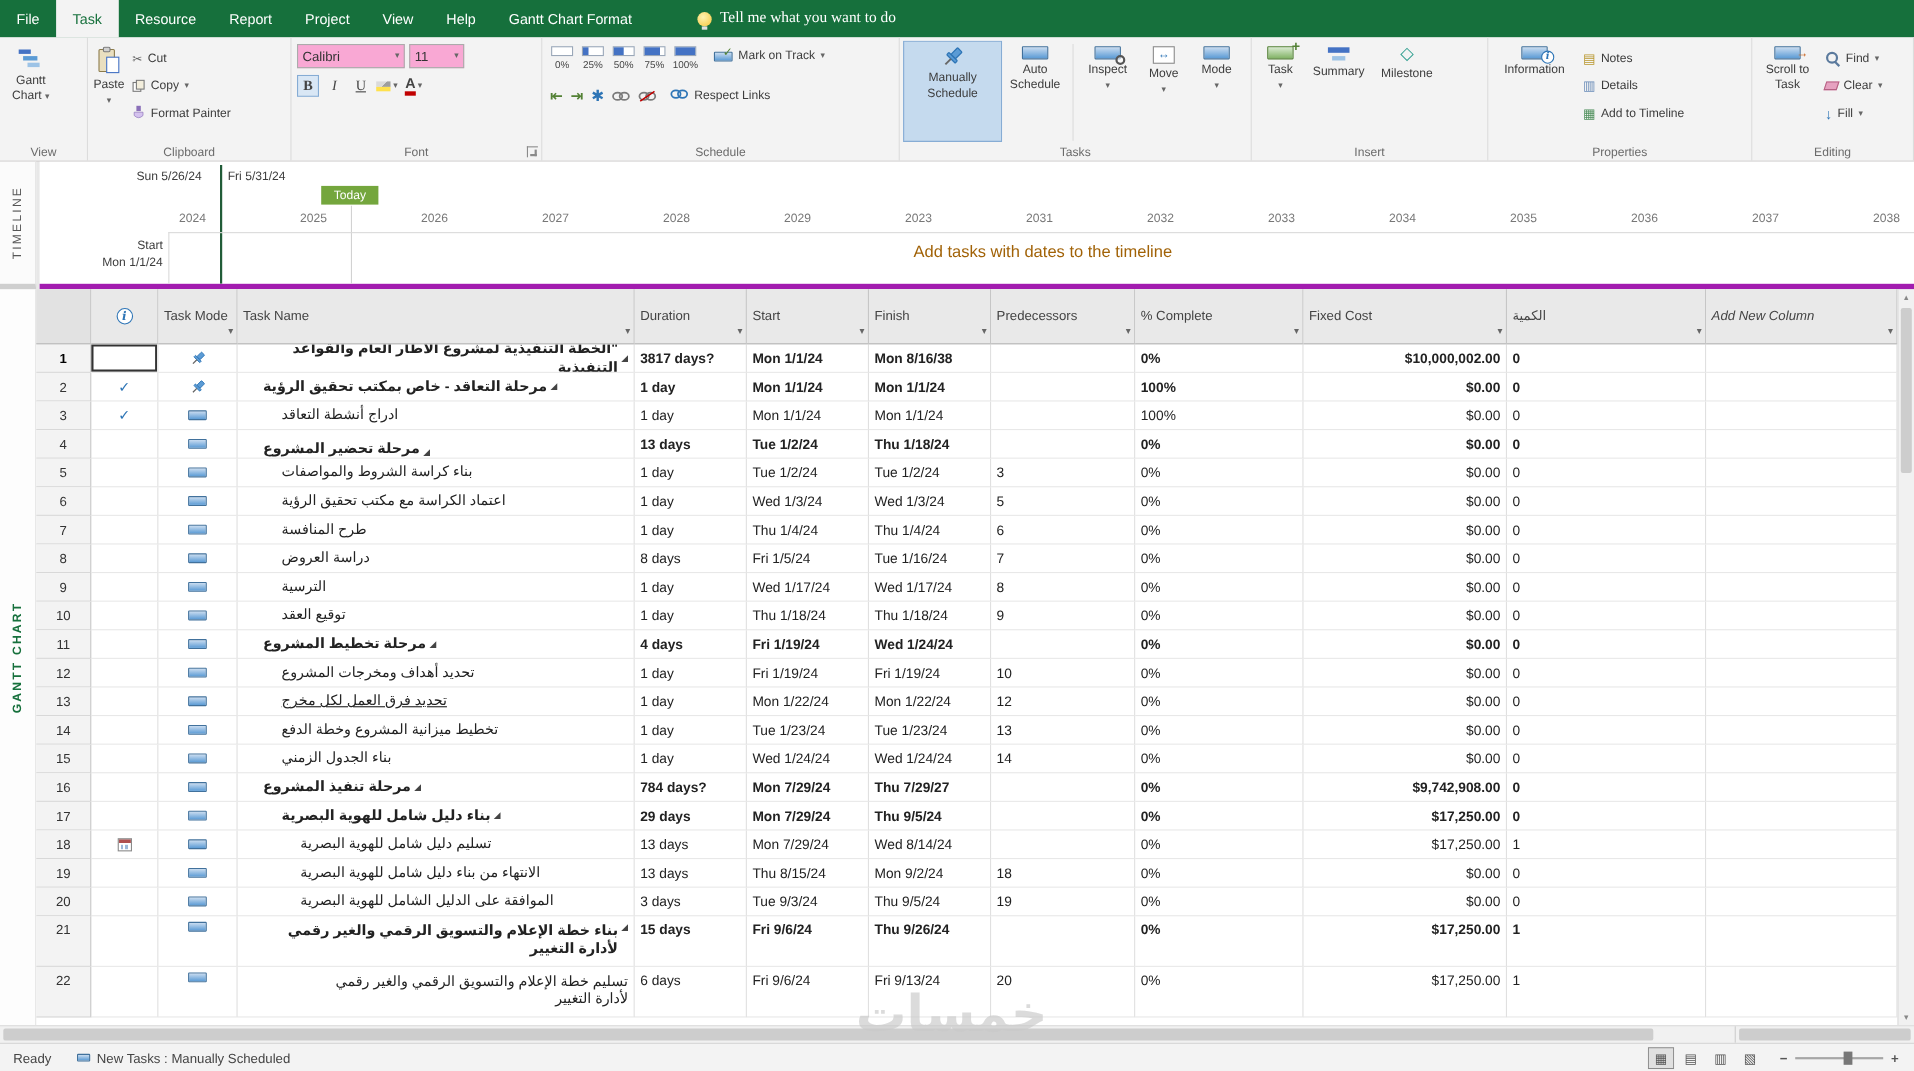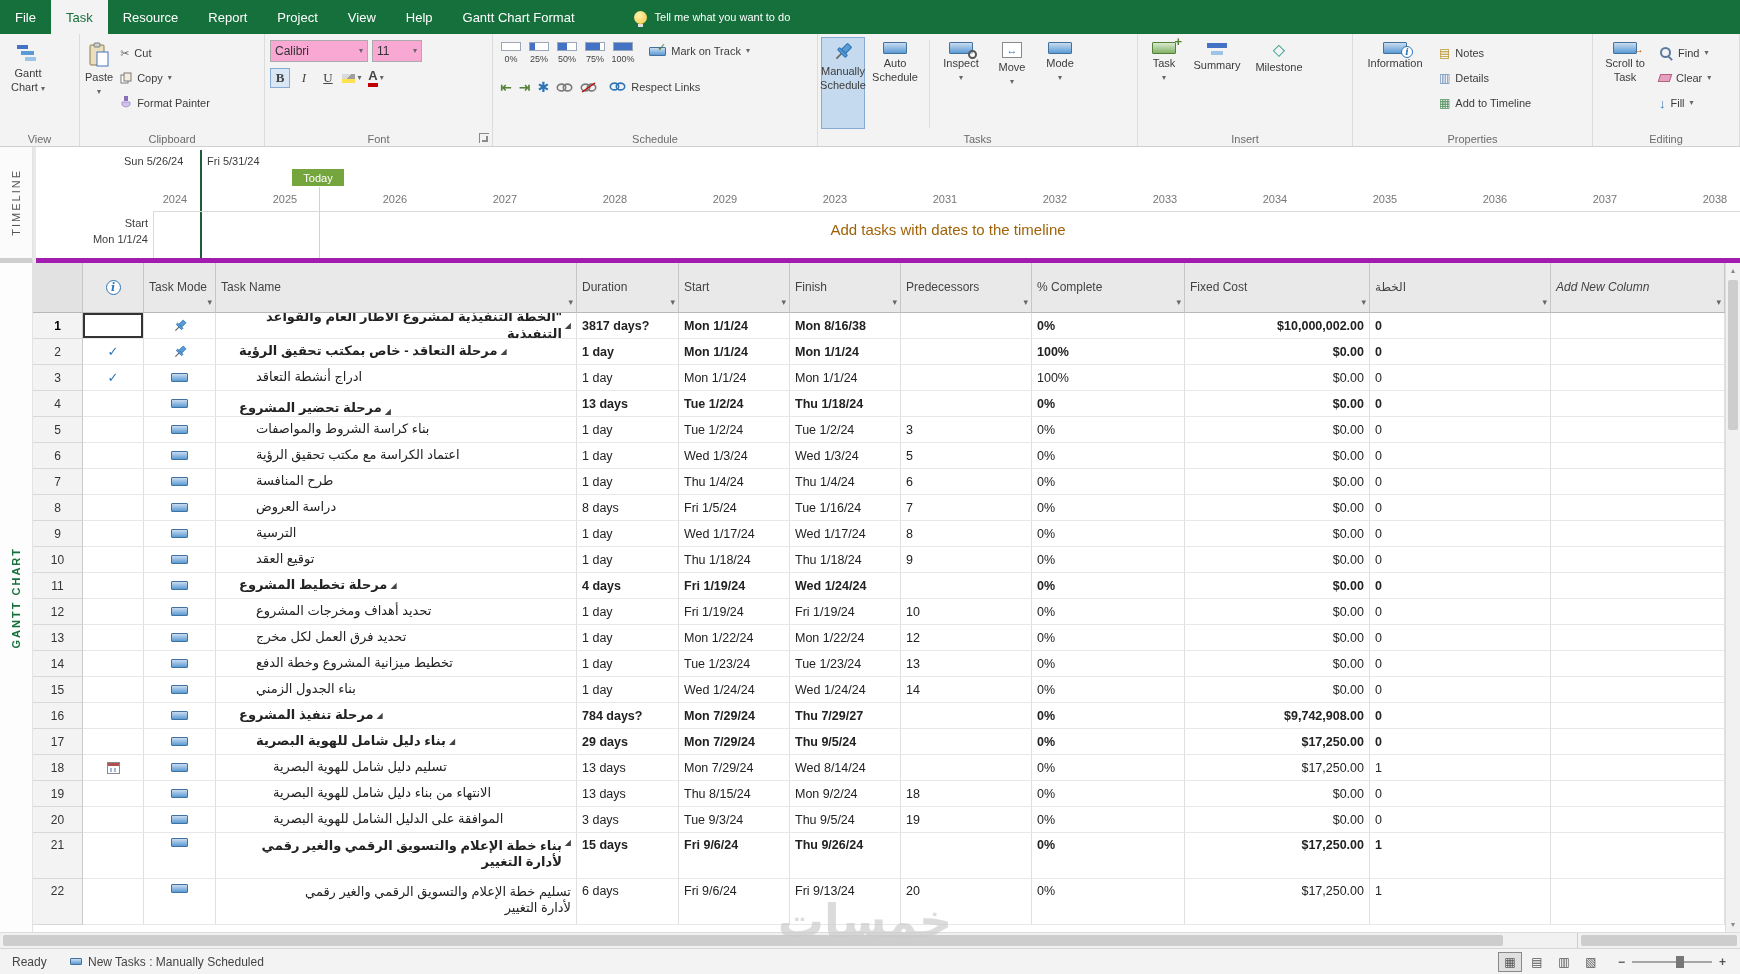--- a/index.html
+++ b/index.html
@@ -5,21 +5,21 @@
   *{margin:0;padding:0;box-sizing:border-box;}
   html,body{width:1740px;height:974px;overflow:hidden;}
   body{font-family:"Liberation Sans","DejaVu Sans",sans-serif;background:#fff;color:#333;}
   .app{position:relative;width:1740px;height:974px;background:#E8E8E8;overflow:hidden;}
 
   
   .menubar{position:absolute;left:0;top:0;width:100%;height:34px;background:var(--brand-green,#16703C);display:flex;align-items:stretch;color:#fff;}
   .mtabs{display:flex;}
   .mtab{padding:0 15px;display:flex;align-items:center;font-size:13px;cursor:pointer;white-space:nowrap;}
   .mtab.active{background:#F3F3F3;color:var(--brand-green,#16703C);}
-  .tellme{display:flex;align-items:center;gap:8px;padding:2px 14px;font-size:11px;margin-left:30px;cursor:pointer;}
+  .tellme{display:flex;align-items:center;gap:8px;padding:2px 14px;font-size:14px;margin-left:30px;cursor:pointer;font-family:Liberation Serif, serif;}
   .bulb{width:13px;height:13px;border-radius:50%;background:radial-gradient(circle at 40% 35%,#FFF3B0,#F5C63C);position:relative;display:inline-block;}
   .bulb::after{content:"";position:absolute;left:4px;bottom:-3px;width:5px;height:3px;background:#E0E0E0;}
 
   
   .ribbon{position:absolute;left:0;top:34px;width:100%;height:113px;background:#F3F3F3;border-bottom:1px solid #D0CECE;display:flex;}
   .rgroup{position:relative;border-right:1px solid #DCDCDC;padding:3px 3px 16px;display:flex;align-items:flex-start;flex-shrink:0;}
   .glabel{position:absolute;bottom:1px;left:0;right:0;text-align:center;font-size:11px;color:#6B6B6B;}
   .bigbtn{display:flex;flex-direction:column;align-items:center;gap:3px;padding:5px 2px 2px;height:92px;cursor:pointer;}
   .bigbtn.sel{background:#C5DAEE;box-shadow:inset 0 0 0 1px #86ACD4;}
   .blabel{font-size:11px;color:#3C3C3C;text-align:center;line-height:1.25;white-space:normal;}
@@ -313,21 +313,21 @@
                 <ellipse cx="5.5" cy="5.5" rx="4.2" ry="3.4" fill="none" stroke="#2E75B6" stroke-width="1.6"></ellipse>
                 <ellipse cx="11.5" cy="5.5" rx="4.2" ry="3.4" fill="none" stroke="#2E75B6" stroke-width="1.6"></ellipse>
               </svg></span>
           <span>Respect Links</span>
         </div>
       </div>
       <div class="glabel">Schedule</div>
     </div>
 
     <div class="rgroup g-tasks">
-      <div class="bigbtn sel" style="width:44px">
+      <div class="bigbtn sel" style="width:90px">
         <svg width="20" height="20" viewBox="0 0 14 14">
             <g transform="rotate(45 7 7)">
               <rect x="5" y="0.5" width="4" height="6" rx="0.5" fill="#5B9BD5" stroke="#2E75B6" stroke-width="0.8"></rect>
               <rect x="3.2" y="6.5" width="7.6" height="2" rx="0.5" fill="#5B9BD5" stroke="#2E75B6" stroke-width="0.8"></rect>
               <rect x="6.4" y="8.5" width="1.2" height="5" fill="#666"></rect>
             </g>
           </svg>
         <span class="blabel" style="width:58px">Manually Schedule</span>
       </div>
       <div class="bigbtn" style="width:60px">
@@ -508,21 +508,21 @@
         </div>
         <div class="hc hc-pct">
           <span class="hl">% Complete</span>
           <span class="farr">▾</span>
         </div>
         <div class="hc hc-cost">
           <span class="hl">Fixed Cost</span>
           <span class="farr">▾</span>
         </div>
         <div class="hc hc-qty">
-          <span class="hl">الخطة</span>
+          <span class="hl">الكمية</span>
           <span class="farr">▾</span>
         </div>
         <div class="hc hc-add it">
           <span class="hl">Add New Column</span>
           <span class="farr">▾</span>
         </div>
       </div>
     <div class="tbody">
         <div class="trow b">
           <div class="tc tnum sel">1</div>
@@ -759,21 +759,21 @@
           <div class="tc right">$0.00</div>
           <div class="tc ">0</div>
           <div class="tc "></div>
         </div>
         <div class="trow">
           <div class="tc tnum">13</div>
           <div class="tc tinfo"></div>
           <div class="tc tmode">
             <span class="autobar"></span>
           </div>
-          <div class="tc tname" style="padding-left: 40px;">
+          <div class="tc tname" style="padding-left: 40px; text-decoration: underline;">
             <span class="nm" dir="rtl">تحديد فرق العمل لكل مخرج</span>
           </div>
           <div class="tc ">1 day</div>
           <div class="tc ">Mon 1/22/24</div>
           <div class="tc ">Mon 1/22/24</div>
           <div class="tc ">12</div>
           <div class="tc ">0%</div>
           <div class="tc right">$0.00</div>
           <div class="tc ">0</div>
           <div class="tc "></div>

